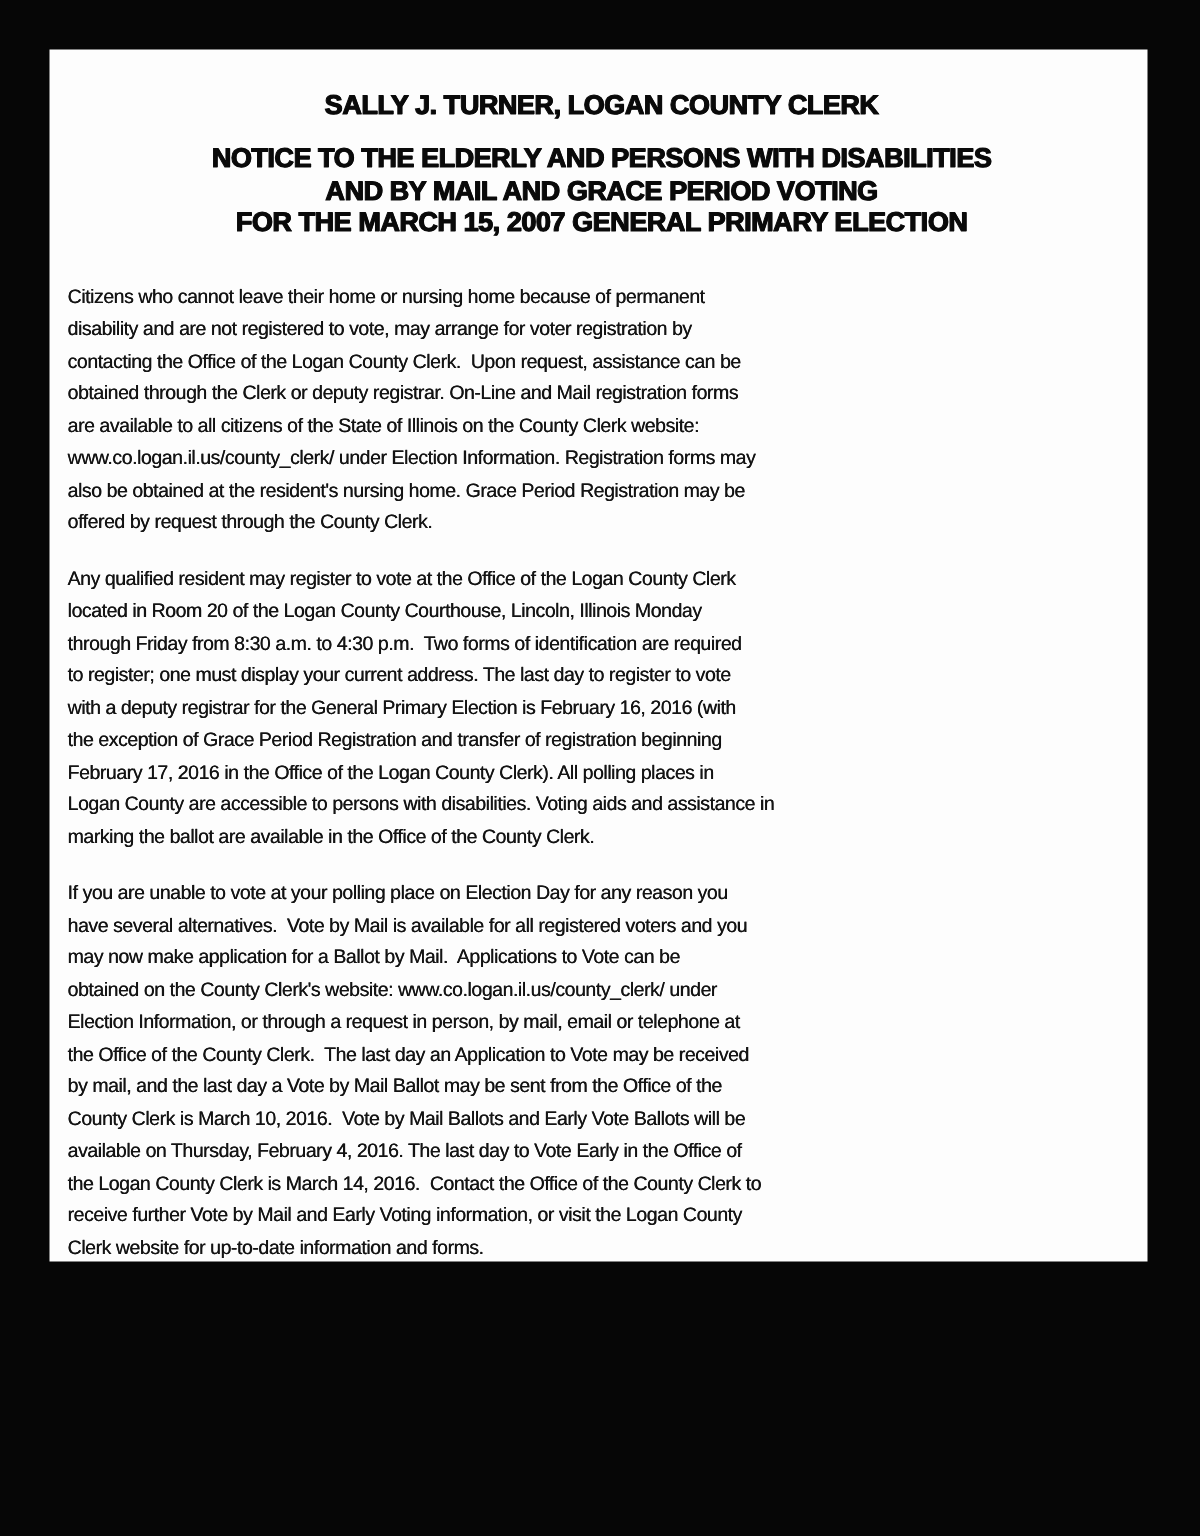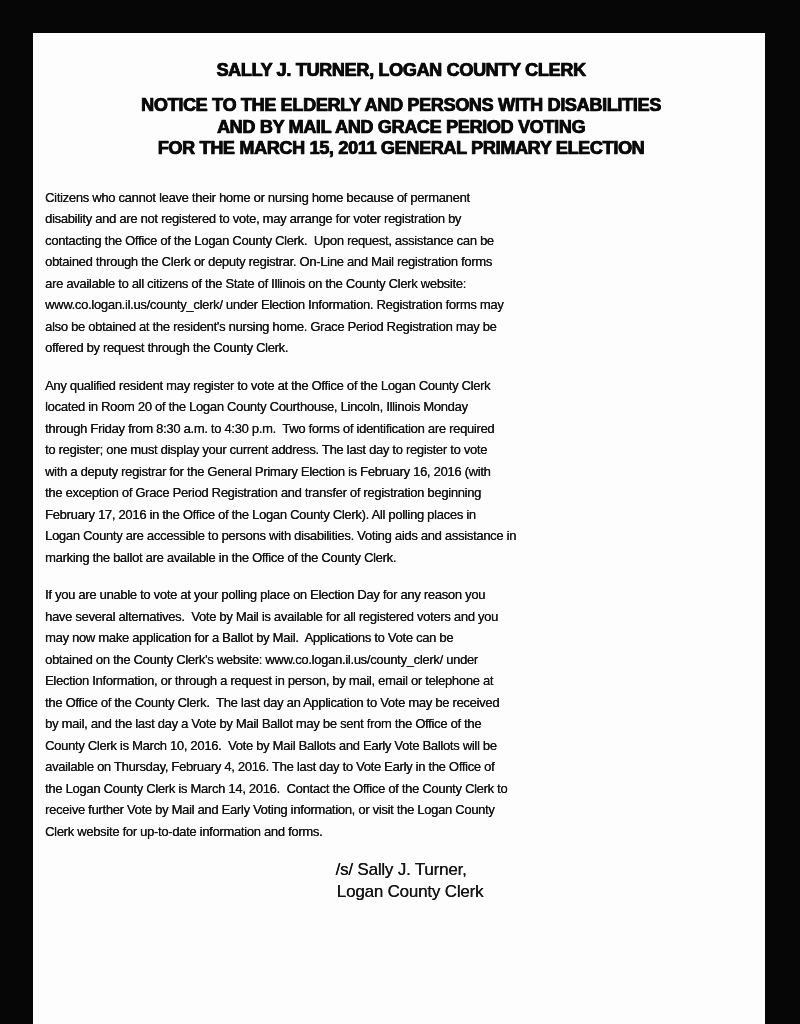--- a/index.html
+++ b/index.html
@@ -13,21 +13,21 @@
     position: relative;
     font-family: "Liberation Sans", sans-serif;
     color: #121212;
     overflow: hidden;
   }
   .sheet {
     position: absolute;
     left: 33px;
     top: 33px;
     width: 732px;
-    height: 992px;
+    height: 808px;
     background: #fdfdfd;
     box-sizing: border-box;
     padding: 26px 8px 0 12px;
     overflow: hidden;
   }
   .title {
     font-size: 18px;
     font-weight: bold;
     text-align: center;
     line-height: 22px;
@@ -80,21 +80,21 @@
 </style>
 </head>
 <body>
 
 <div class="sheet">
 
   <h1 class="title">SALLY J. TURNER, LOGAN COUNTY CLERK</h1>
 
   <h2 class="heading">NOTICE TO THE ELDERLY AND PERSONS WITH DISABILITIES
 AND BY MAIL AND GRACE PERIOD VOTING
-FOR THE MARCH 15, 2011 GENERAL PRIMARY ELECTION</h2>
+FOR THE MARCH 15, 2007 GENERAL PRIMARY ELECTION</h2>
 
   <p class="para first">Citizens who cannot leave their home or nursing home because of permanent
 disability and are not registered to vote, may arrange for voter registration by
 contacting the Office of the Logan County Clerk.  Upon request, assistance can be
 obtained through the Clerk or deputy registrar. On-Line and Mail registration forms
 are available to all citizens of the State of Illinois on the County Clerk website:
 www.co.logan.il.us/county_clerk/ under Election Information. Registration forms may
 also be obtained at the resident's nursing home. Grace Period Registration may be
 offered by request through the County Clerk.</p>
 

